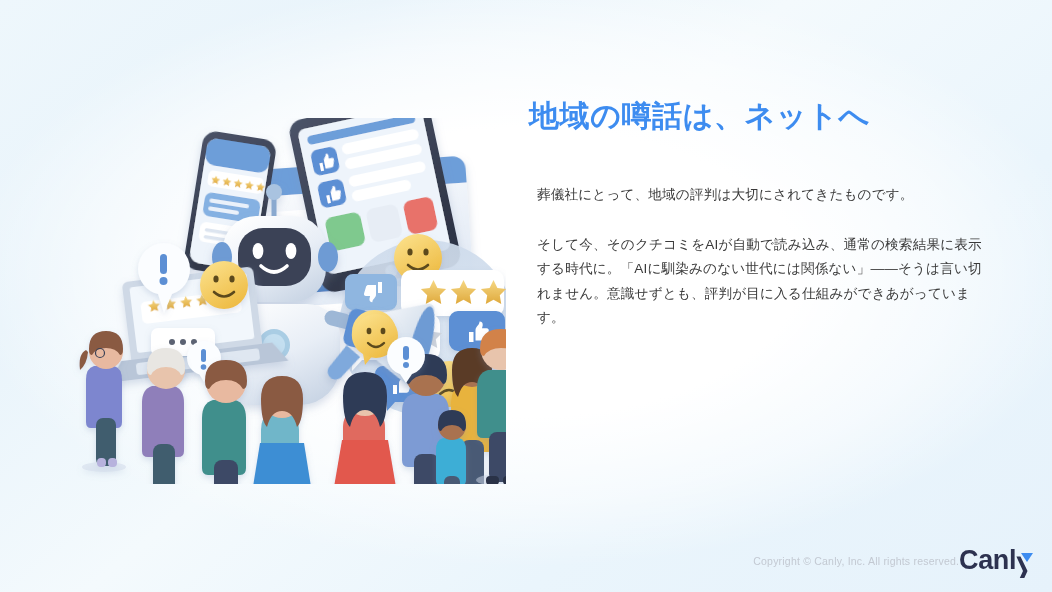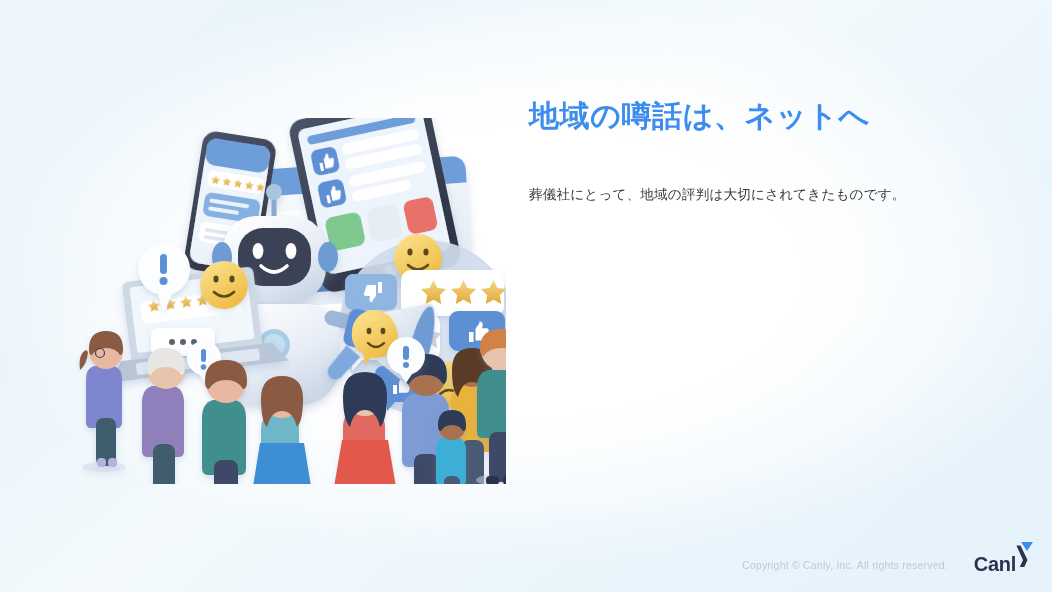--- a/index.html
+++ b/index.html
@@ -47,44 +47,43 @@
     line-height: 1.3;
     margin: 0 0 0 0;
     white-space: nowrap;
   }
   #body-copy { margin-top: 48px; }
   .para {
     font-size: 13.6px;
     line-height: 24.5px;
     color: #3a3a3a;
     letter-spacing: 0.012em;
-    margin: 0 0 25px 0;
+    margin: 0 0 25px 8px;
     text-align: left;
   }
   .para:last-child { margin-bottom: 0; }
 
   
   #footer {
     position: absolute;
     right: 18px;
     bottom: 16px;
     display: flex;
     align-items: center;
-    gap: 26px;
   }
   #copyright {
     font-size: 10.5px;
     color: #c3c9d2;
     letter-spacing: 0.02em;
     white-space: nowrap;
   }
   #logo {
     display: flex;
-    align-items: center;
-    font-size: 20px;
+    align-items: flex-end;
+    font-size: 27px;
     font-weight: 700;
     color: #2d3250;
     letter-spacing: -0.015em;
     position: relative;
   }
   #logo .mark-y { position: relative; display: inline-block; width: 18px; }
   #logo .mark-y svg { position: absolute; left: 0; bottom: -2px; }
 </style>
 </head>
 <body>
@@ -416,20 +415,21 @@
         <rect x="361" y="228" width="6" height="14" rx="3" fill="#5b8fd4"></rect>
         <circle cx="364" cy="247" r="3" fill="#5b8fd4"></circle>
       </g>
     </svg>
   </div>
 
   <div id="content">
     <h1 id="headline">地域の噂話は、ネットへ</h1>
     <div id="body-copy">
       <p class="para">葬儀社にとって、地域の評判は大切にされてきたものです。</p>
+      <p class="para">そして今、そのクチコミをAIが自動で読み込み、通常の検索結果に表示する時代に。「AIに馴染みのない世代には関係ない」――そうは言い切れません。意識せずとも、評判が目に入る仕組みができあがっています。</p>
     </div>
   </div>
 
   <div id="footer">
     <span id="copyright">Copyright © Canly, Inc. All rights reserved.</span>
     <div id="logo">
       <span>Canl</span>
       <span class="mark-y">
         <svg width="18" height="27" viewBox="0 0 18 27" aria-hidden="true">
           <path d="M0.5 5.5 L7.5 20 L4.3 27 L-0.2 27 L3.0 20 L-3.6 5.5 Z" fill="#2d3250" transform="translate(4 0)"></path>

